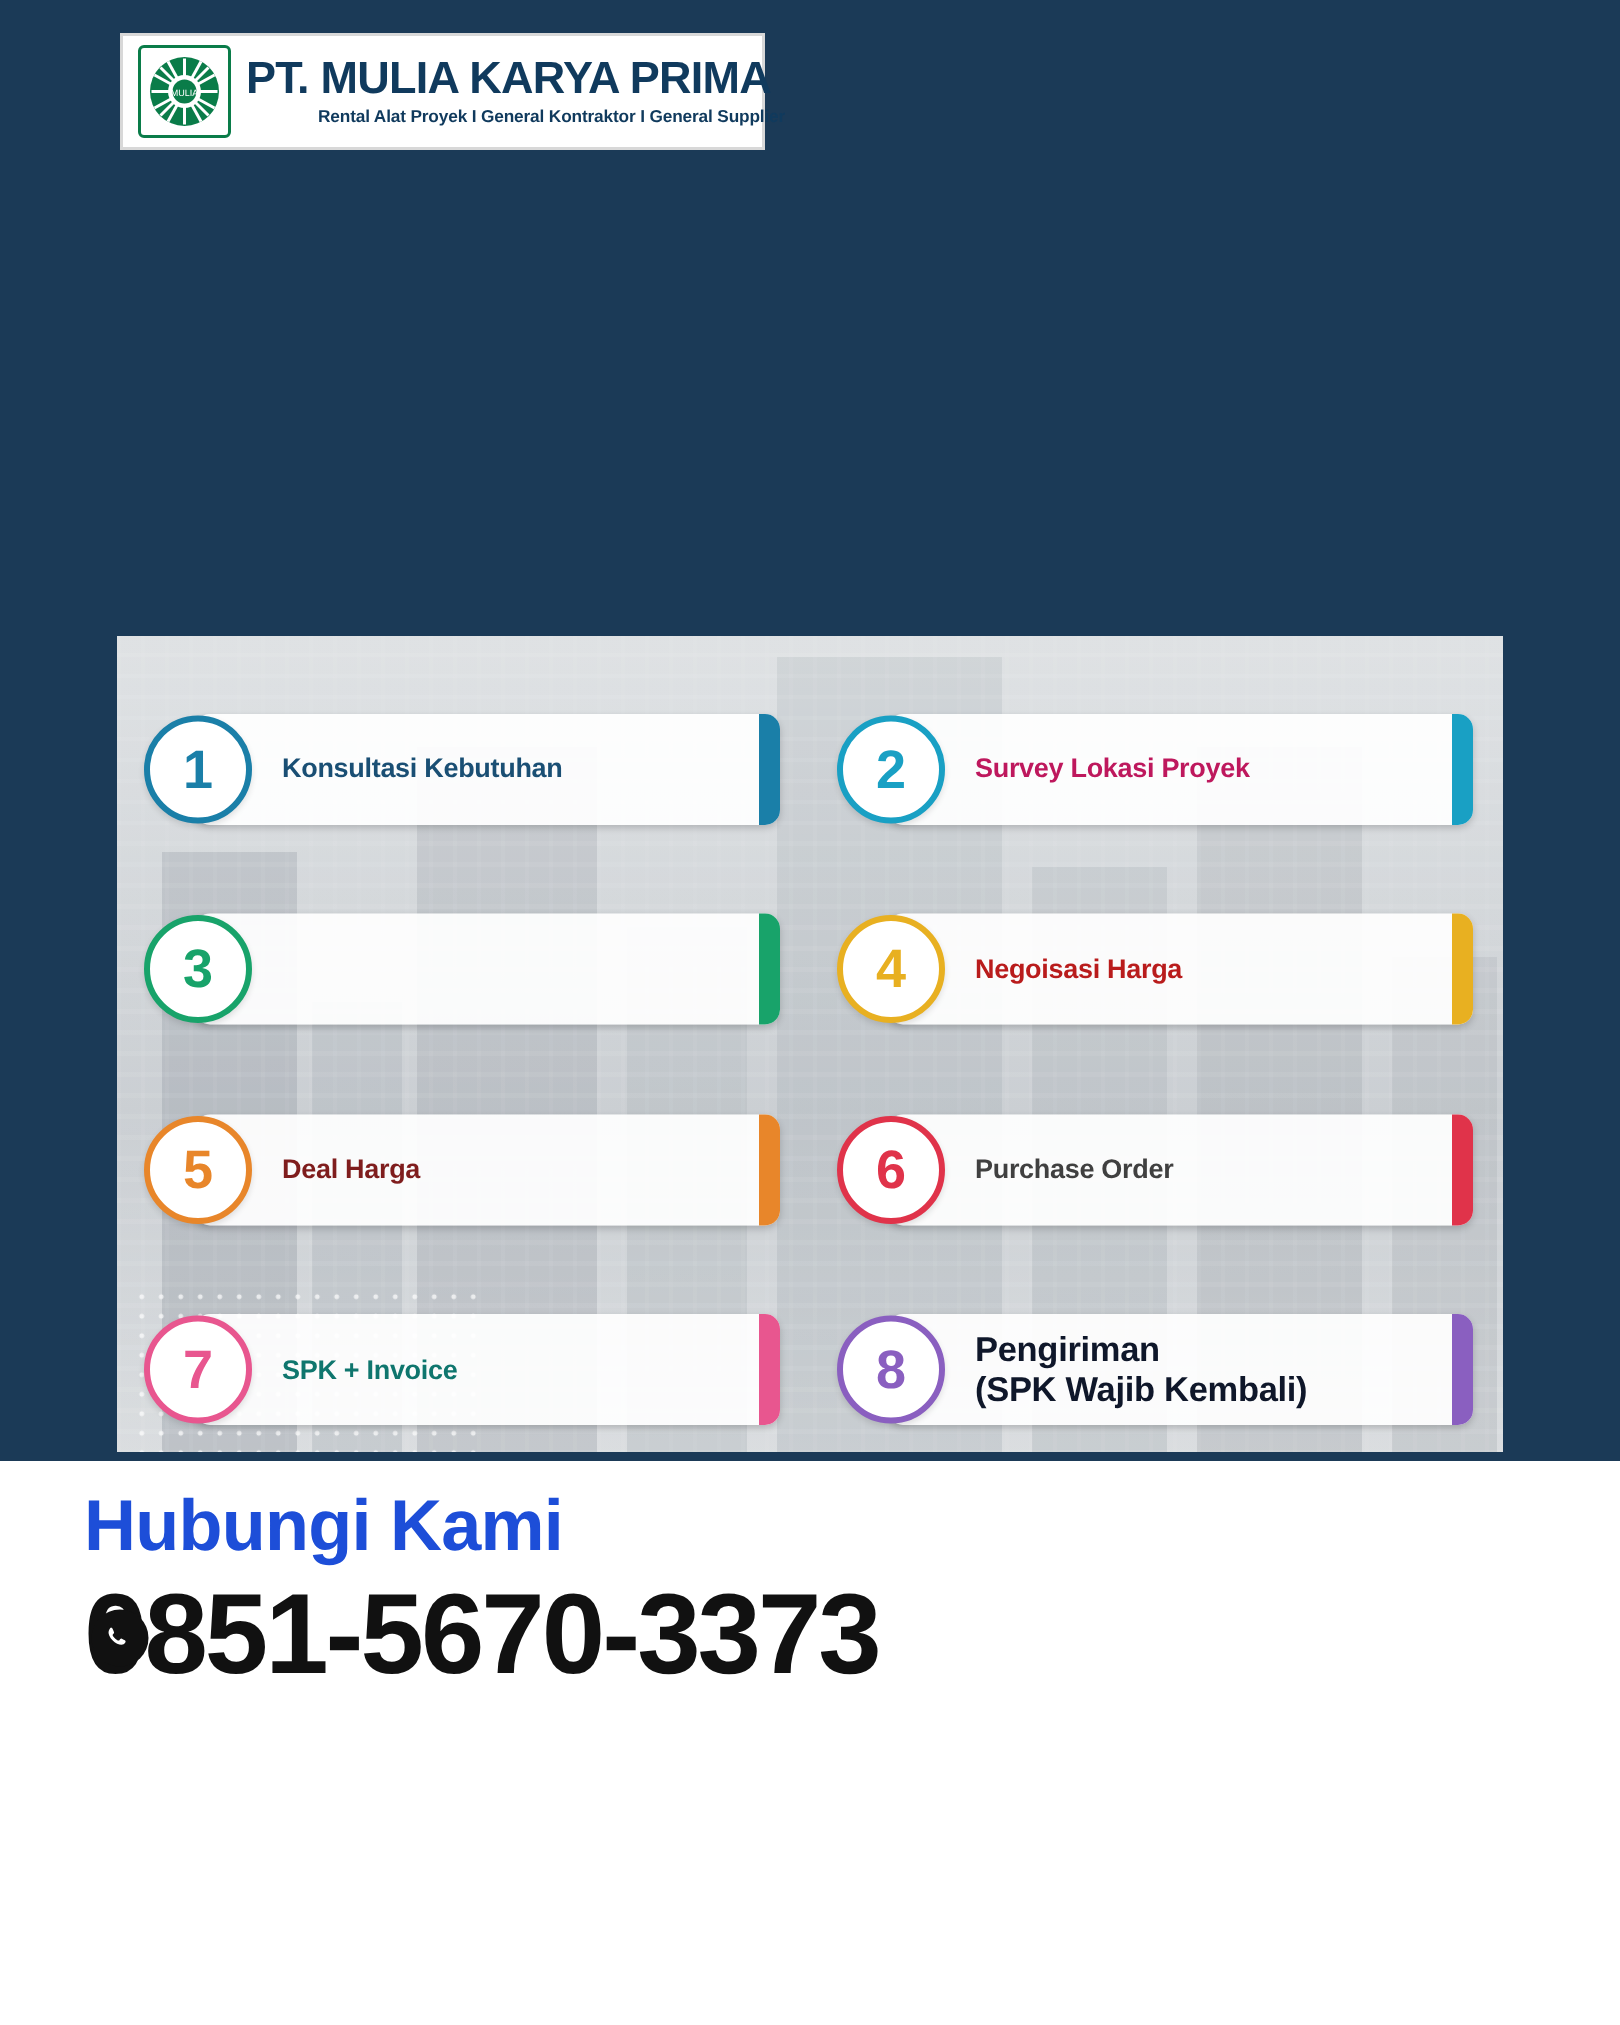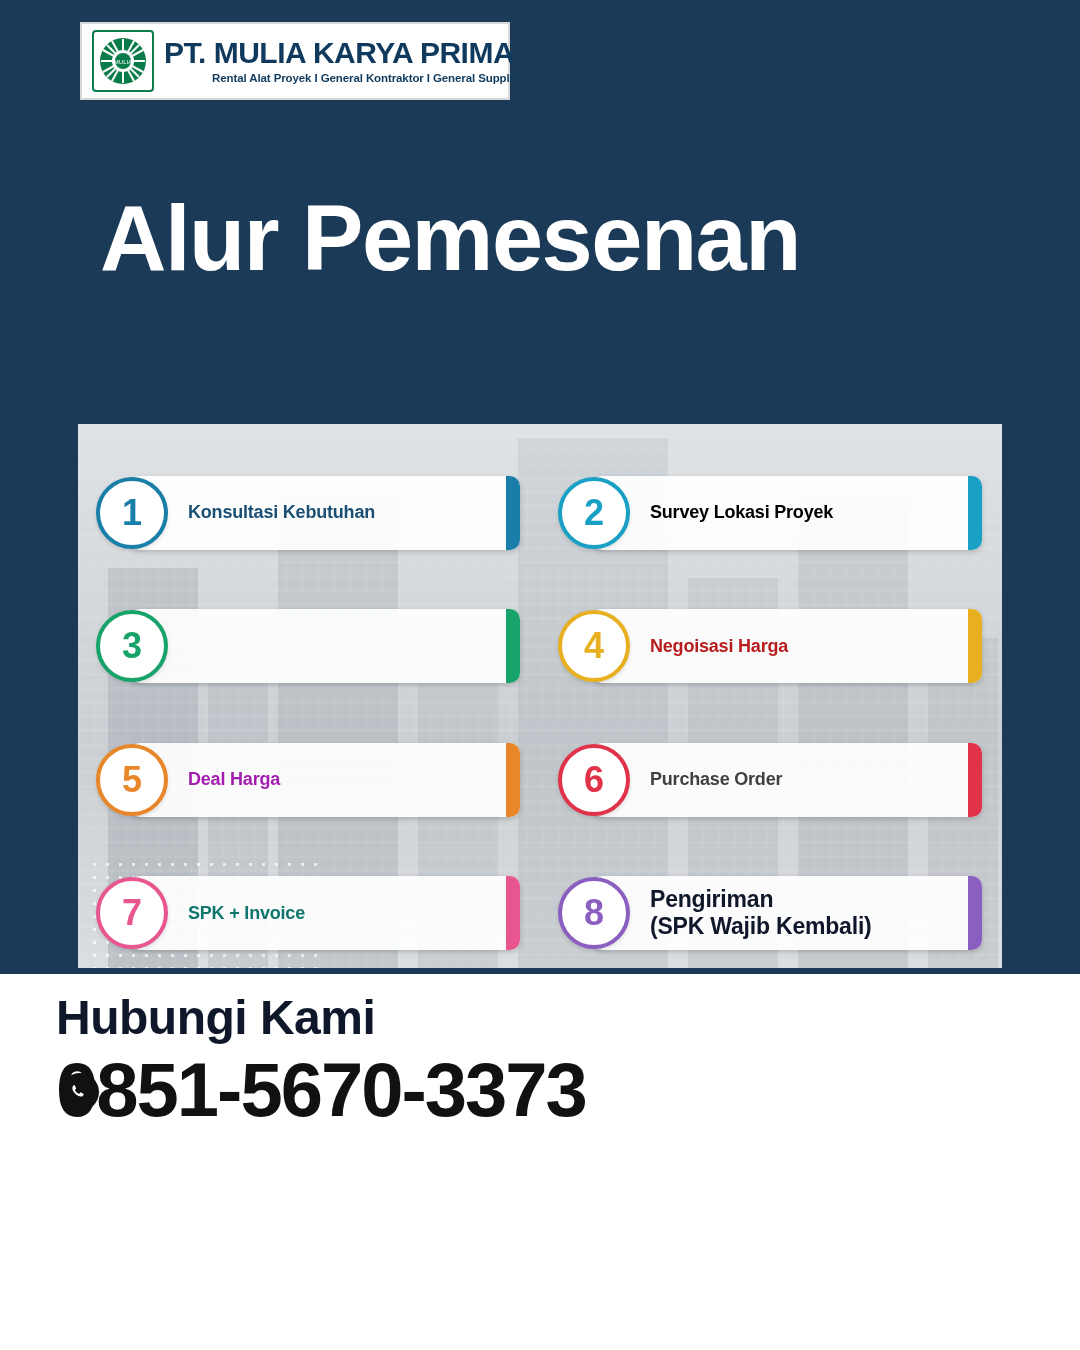--- a/index.html
+++ b/index.html
@@ -226,21 +226,21 @@
     left: 0; right: 0; top: 0;
     height: 6px;
     background: #1b3a57;
   }
   .contact-label {
     position: absolute;
     left: 56px;
     top: 22px;
     font-size: 48px;
     font-weight: bold;
-    color: #0f172a;
+    color: #1d4ed8;
     letter-spacing: -0.5px;
   }
   .phone {
     position: absolute;
     left: 56px;
     top: 78px;
     font-size: 76px;
     font-weight: bold;
     color: #111111;
     letter-spacing: -2px;
@@ -279,21 +279,20 @@
           <circle cx="25" cy="25" r="8" fill="#0a7c49"></circle>
           <text x="25" y="28" text-anchor="middle" font-size="6" font-family="Liberation Sans, sans-serif" fill="#ffffff">MULIA</text>
         </svg>
       </div>
       <div class="logo-text">
         <div class="logo-title">PT. MULIA KARYA PRIMA</div>
         <div class="logo-sub">Rental Alat Proyek I General Kontraktor I General Supplier</div>
       </div>
     </div>
 
-    <div class="headline">Alur Pemesenan</div>
 
     <div class="flow-panel">
       <div class="flow-bg"></div>
       <div class="bld b1"></div>
       <div class="bld b2"></div>
       <div class="bld b3"></div>
       <div class="bld b4"></div>
       <div class="bld b5"></div>
       <div class="bld b6"></div>
       <div class="bld b7"></div>
@@ -310,21 +309,21 @@
           </div>
           <div class="step-num" style="border-color:#1a7fa8;color:#1a7fa8">1</div>
           <div class="step-label" style="color:#1a4f74">Konsultasi Kebutuhan</div>
         </div>
 
         <div class="step">
           <div class="step-card">
             <div class="step-accent" style="background:#19a0c4"></div>
           </div>
           <div class="step-num" style="border-color:#19a0c4;color:#19a0c4">2</div>
-          <div class="step-label" style="color:#000000">Survey Lokasi Proyek</div>
+          <div class="step-label" style="color:#be185d">Survey Lokasi Proyek</div>
         </div>
 
         <div class="step">
           <div class="step-card">
             <div class="step-accent" style="background:#18a36a"></div>
           </div>
           <div class="step-num" style="border-color:#18a36a;color:#18a36a">3</div>
         </div>
 
         <div class="step">
@@ -333,21 +332,21 @@
           </div>
           <div class="step-num" style="border-color:#e8b021;color:#e8b021">4</div>
           <div class="step-label" style="color:#b91c1c">Negoisasi Harga</div>
         </div>
 
         <div class="step">
           <div class="step-card">
             <div class="step-accent" style="background:#e8862a"></div>
           </div>
           <div class="step-num" style="border-color:#e8862a;color:#e8862a">5</div>
-          <div class="step-label" style="color:#a21caf">Deal Harga</div>
+          <div class="step-label" style="color:#7f1d1d">Deal Harga</div>
         </div>
 
         <div class="step">
           <div class="step-card">
             <div class="step-accent" style="background:#e0334a"></div>
           </div>
           <div class="step-num" style="border-color:#e0334a;color:#e0334a">6</div>
           <div class="step-label" style="color:#404040">Purchase Order</div>
         </div>
 

